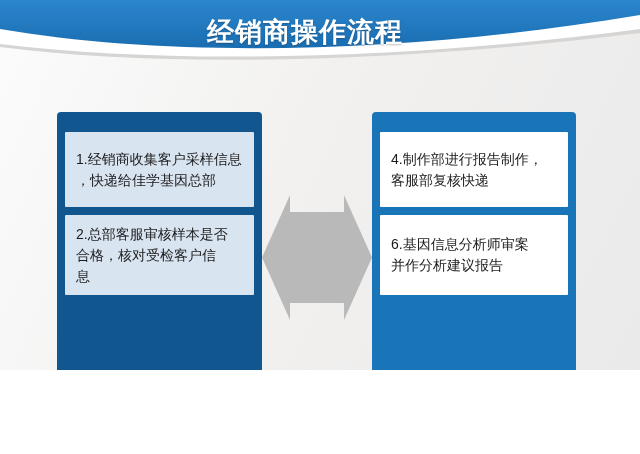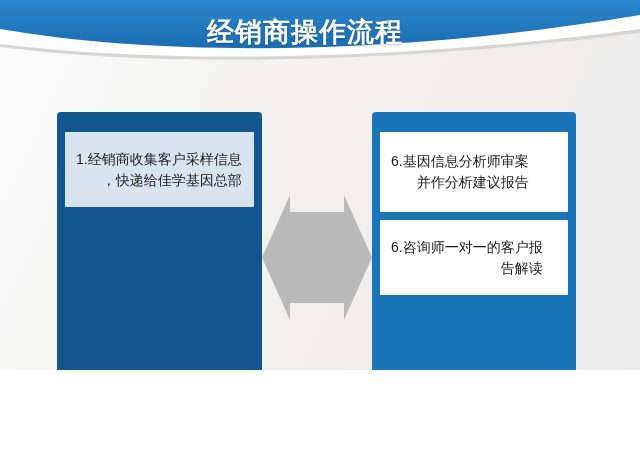--- a/index.html
+++ b/index.html
@@ -32,21 +32,20 @@
   
   .panel {
     position: absolute; top: 112px;
     width: 205px; height: 278px;
     border-radius: 4px;
     box-sizing: border-box;
     padding: 20px 8px 12px 8px;
     display: flex;
     flex-direction: column;
     gap: 8px;
-    text-align: right;
   }
   #left-panel  { left: 57px;  background: #11568f; }
   #right-panel { left: 372px; background: #1a75b8; width: 204px; }
   .step-box {
     box-sizing: border-box;
     display: flex;
     align-items: center;
     padding: 2px 4px 2px 11px;
     font-size: 14px;
     line-height: 1.5;
@@ -99,31 +98,34 @@
     <path d="M0,28 C180,52 420,46 640,14 L640,29 C420,58 180,66 0,44 Z" fill="#ffffff"></path>
 
     <path d="M0,0 H640 V15 C420,52 180,60 0,29 Z" fill="url(#blueGrad)"></path>
   </svg>
 
   <div id="slide-title">经销商操作流程</div>
 
   <div id="left-panel" class="panel">
     <div class="step-box">1.经销商收集客户采样信息
 ，快递给佳学基因总部</div>
+    <div class="step-box step-tall">2.总部客服审核样本是否
+合格，核对受检客户信
+息</div>
   </div>
 
   <svg id="arrow-svg" viewBox="0 0 114 130" preserveAspectRatio="none">
     <polygon points="2,64.5 30,2 30,19 84,19 84,2 112,64.5 84,127 84,110 30,110 30,127" fill="#b9b9b9"></polygon>
   </svg>
 
   <div id="right-panel" class="panel">
+    <div class="step-box">4.制作部进行报告制作，
+客服部复核快递</div>
     <div class="step-box step-tall">6.基因信息分析师审案
 并作分析建议报告</div>
-    <div class="step-box">6.咨询师一对一的客户报
-告解读</div>
   </div>
 
   <div id="watermark">
     <svg width="42" height="36" viewBox="0 0 42 36">
       <ellipse cx="16" cy="13.5" rx="13.5" ry="11" fill="#dcdcdc"></ellipse>
       <polygon points="9,22 6.2,29 15,23.5" fill="#dcdcdc"></polygon>
       <circle cx="11" cy="10.5" r="1.9" fill="#f1f0ef"></circle>
       <circle cx="20" cy="10.5" r="1.9" fill="#f1f0ef"></circle>
       <ellipse cx="30" cy="23" rx="10.5" ry="8.8" fill="#dcdcdc" stroke="#f1f0ef" stroke-width="1.6"></ellipse>
       <polygon points="35,30.5 37.5,35 30.5,30.5" fill="#dcdcdc"></polygon>

